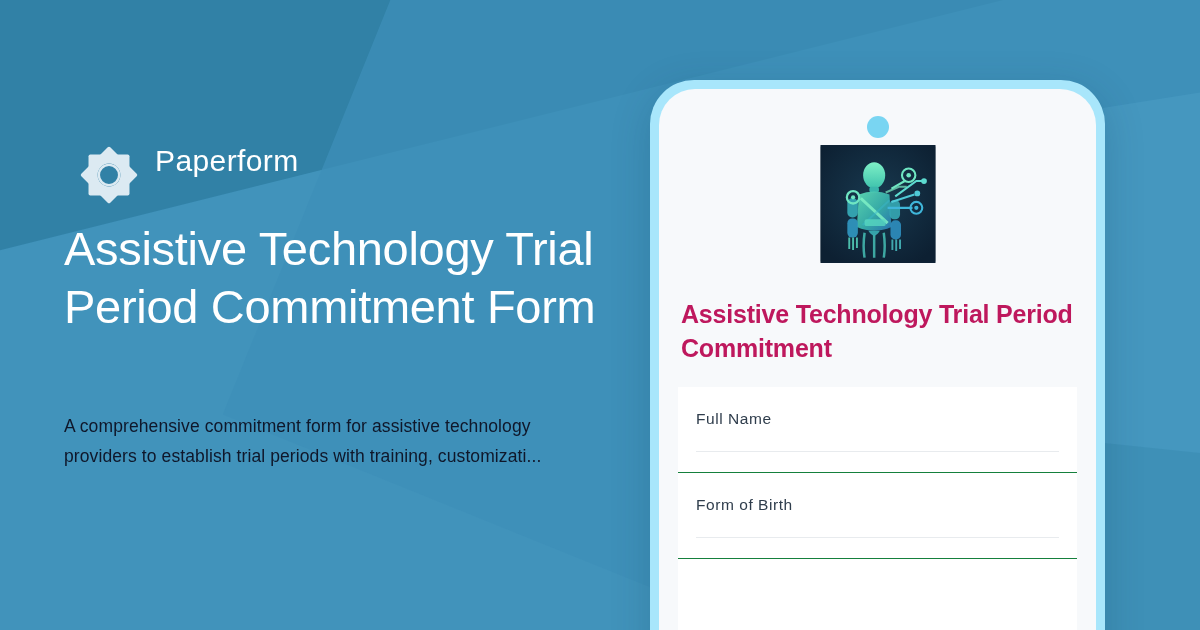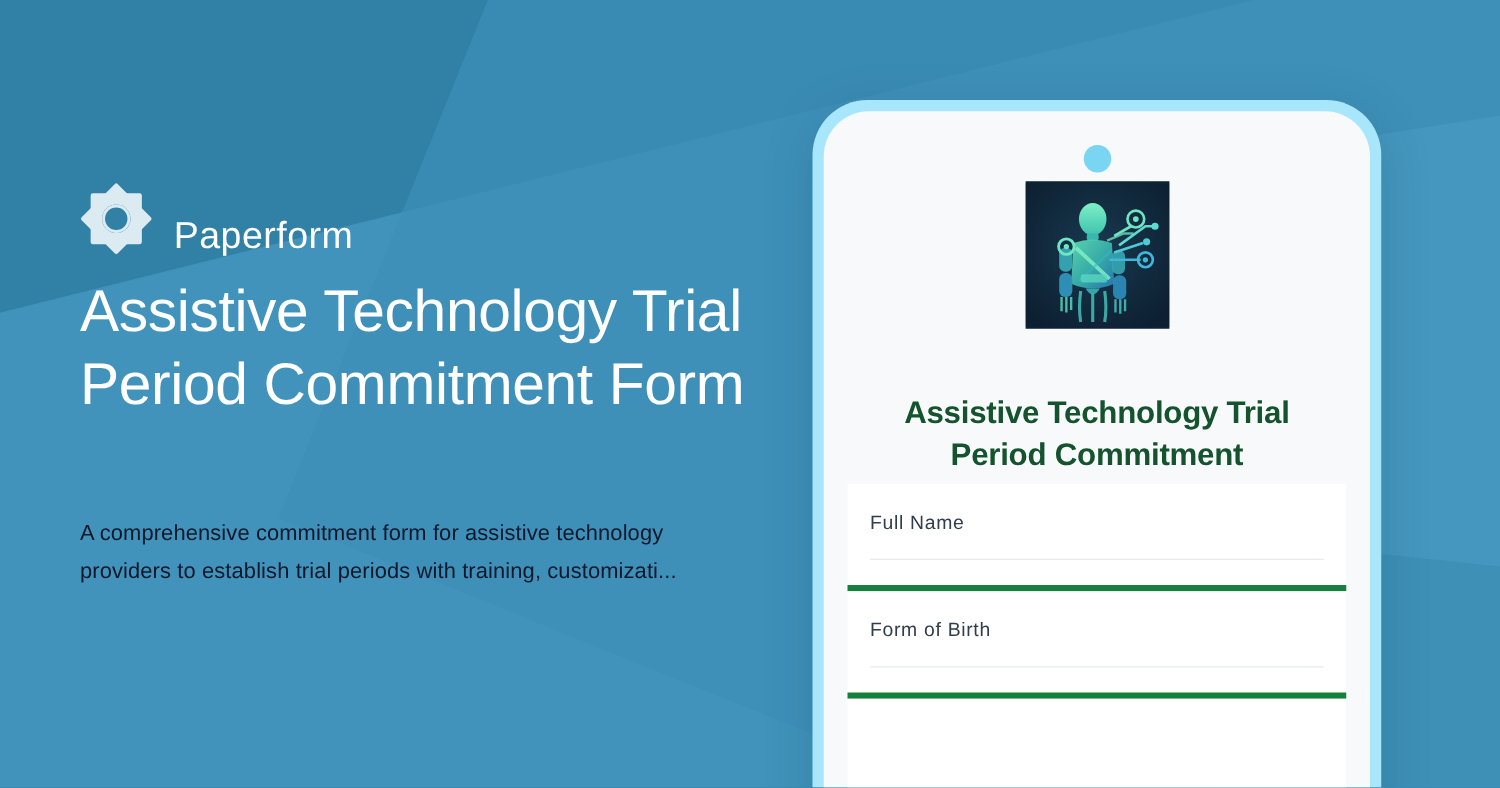--- a/index.html
+++ b/index.html
@@ -79,23 +79,23 @@
     position: absolute;
     left: 64px;
     top: 0;
     width: 540px;
     height: 630px;
   }
 
   .brand {
     position: absolute;
     top: 146px;
-    left: 0;
+    left: 16px;
     display: flex;
-    align-items: flex-end;
+    align-items: flex-start;
     gap: 17px;
   }
   .brand-mark {
     width: 58px;
     height: 58px;
     flex: 0 0 auto;
     display: block;
   }
   .brand-name {
     color: #ffffff;
@@ -174,39 +174,39 @@
     background: #0e2235;
     overflow: hidden;
   }
   .form-hero-img svg { display: block; width: 100%; height: 100%; }
 
   .form-title {
     position: absolute;
     left: 22px;
     right: 22px;
     top: 208px;
-    margin: 16px;
-    text-align: center;
-    color: #14532d;
+    margin: 0;
+    text-align: left;
+    color: #be185d;
     font-size: 25px;
     font-weight: bold;
     line-height: 34px;
     letter-spacing: -0.2px;
   }
 
   .form-fields {
     position: absolute;
     left: 19px;
     right: 19px;
     top: 298px;
     bottom: 0;
   }
   .field-card {
     background: #ffffff;
-    border-bottom: 5px solid #15803d;
+    border-bottom: 1px solid #15803d;
     padding: 22px 18px 0 18px;
     box-sizing: border-box;
     height: 86px;
     position: relative;
   }
   .field-label {
     color: #2f3d4c;
     font-size: 15.5px;
     font-weight: 400;
     letter-spacing: .55px;

